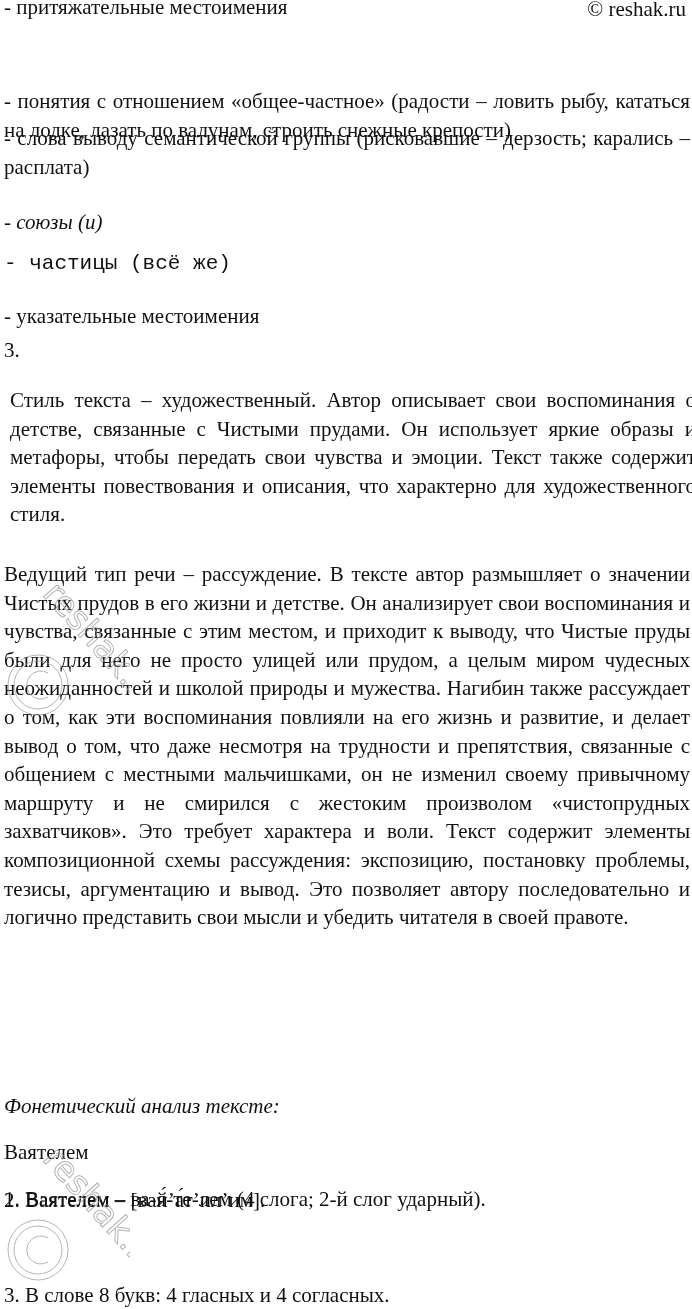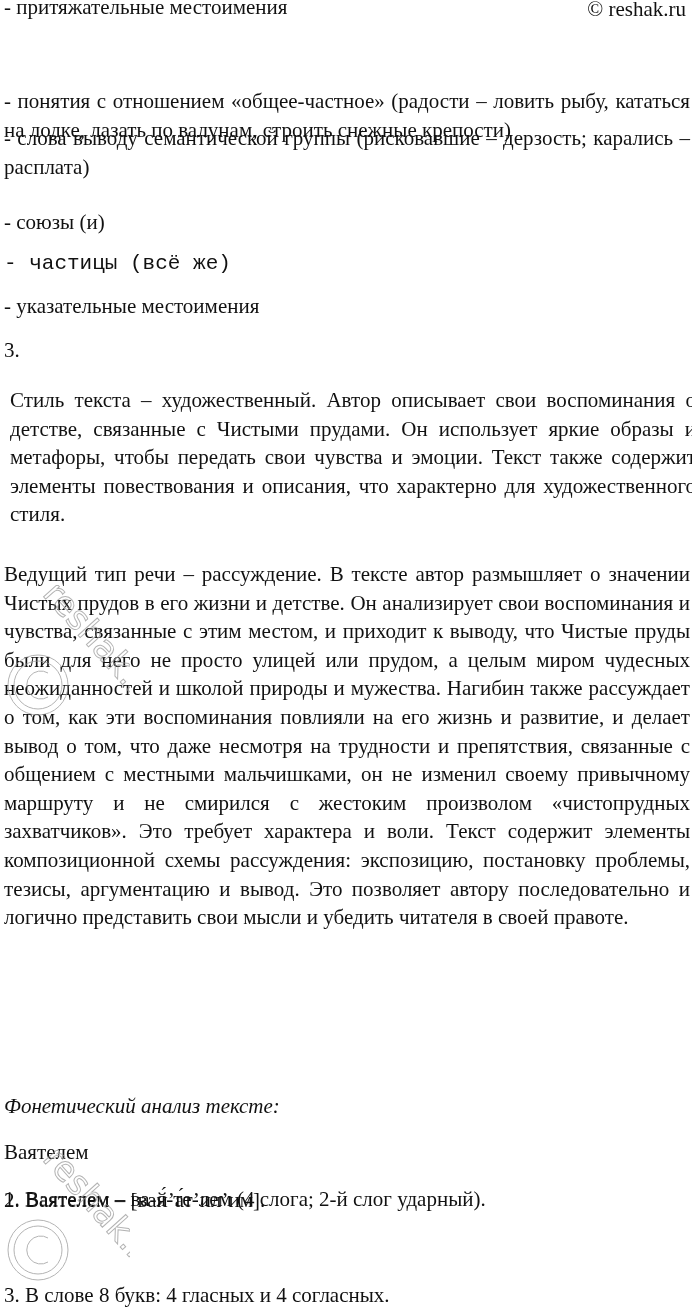--- a/index.html
+++ b/index.html
@@ -21,25 +21,25 @@
 <div class="page">
 
   <div class="copyright">© reshak.ru</div>
 
   <div class="line" style="top:-5px;">- притяжательные местоимения</div>
 
   <div class="para" style="top:39px;margin-top:48px;">- понятия с отношением «общее-частное» (радости – ловить рыбу, кататься на лодке, лазать по валунам, строить снежные крепости)</div>
 
   <div class="para" style="top:124px;">- слова выводу семантической группы (рисковавшие – дерзость; карались – расплата)</div>
 
-  <div class="line" style="top:210px;">- союзы (и)</div>
+  <div class="line" style="top:210px;font-style:italic;">- союзы (и)</div>
 
   <div class="line" style="top:252px;font-family:Liberation Mono, monospace;">- частицы (всё же)</div>
 
-  <div class="line" style="top:294px;">- указательные местоимения</div>
+  <div class="line" style="top:304px;">- указательные местоимения</div>
 
   <div class="line" style="top:338px;">3.</div>
 
   <div class="para" style="top:386px;margin-left:6px;">Стиль текста – художественный. Автор описывает свои воспоминания о детстве, связанные с Чистыми прудами. Он использует яркие образы и метафоры, чтобы передать свои чувства и эмоции. Текст также содержит элементы повествования и описания, что характерно для художественного стиля.</div>
 
   <div class="para" style="top:560px;">Ведущий тип речи – рассуждение. В тексте автор размышляет о значении Чистых прудов в его жизни и детстве. Он анализирует свои воспоминания и чувства, связанные с этим местом, и приходит к выводу, что Чистые пруды были для него не просто улицей или прудом, а целым миром чудесных неожиданностей и школой природы и мужества. Нагибин также рассуждает о том, как эти воспоминания повлияли на его жизнь и развитие, и делает вывод о том, что даже несмотря на трудности и препятствия, связанные с общением с местными мальчишками, он не изменил своему привычному маршруту и не смирился с жестоким произволом «чистопрудных захватчиков». Это требует характера и воли. Текст содержит элементы композиционной схемы рассуждения: экспозицию, постановку проблемы, тезисы, аргументацию и вывод. Это позволяет автору последовательно и логично представить свои мысли и убедить читателя в своей правоте.</div>
 
   <div class="line italic" style="top:1094px;">Фонетический анализ тексте:</div>
 
   <div class="line" style="top:1140px;text-align:center;">Ваятелем</div>

